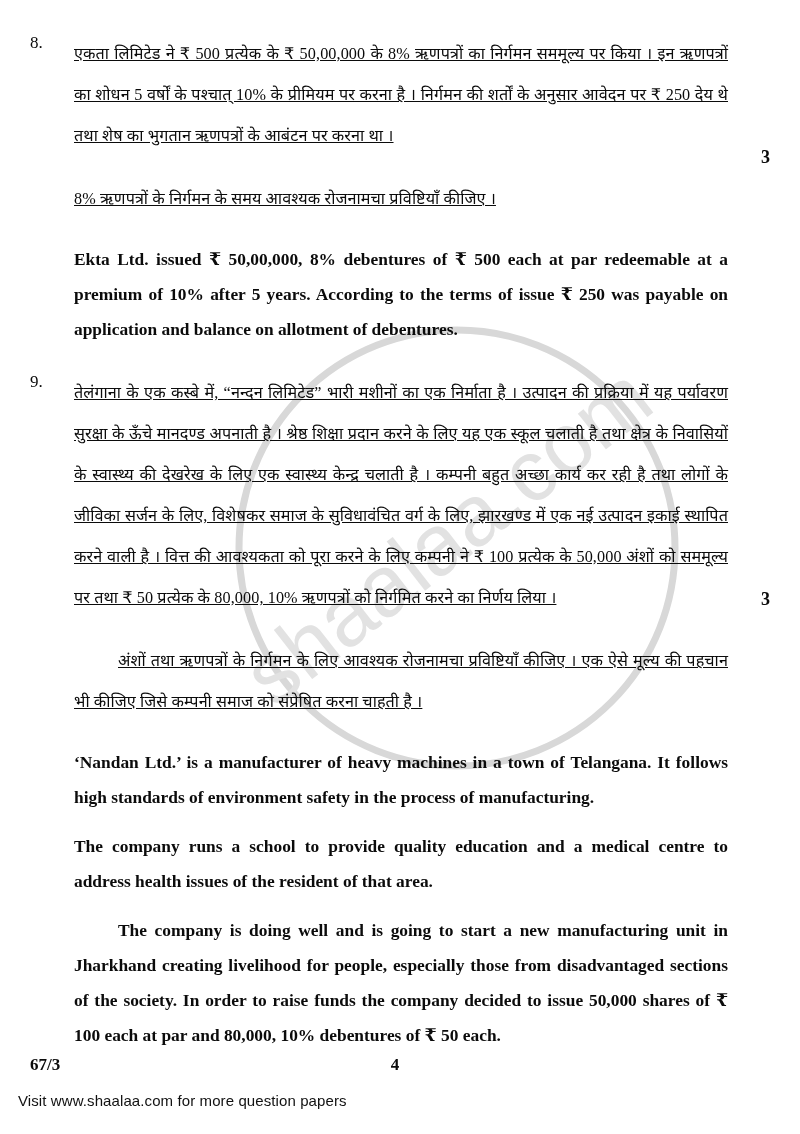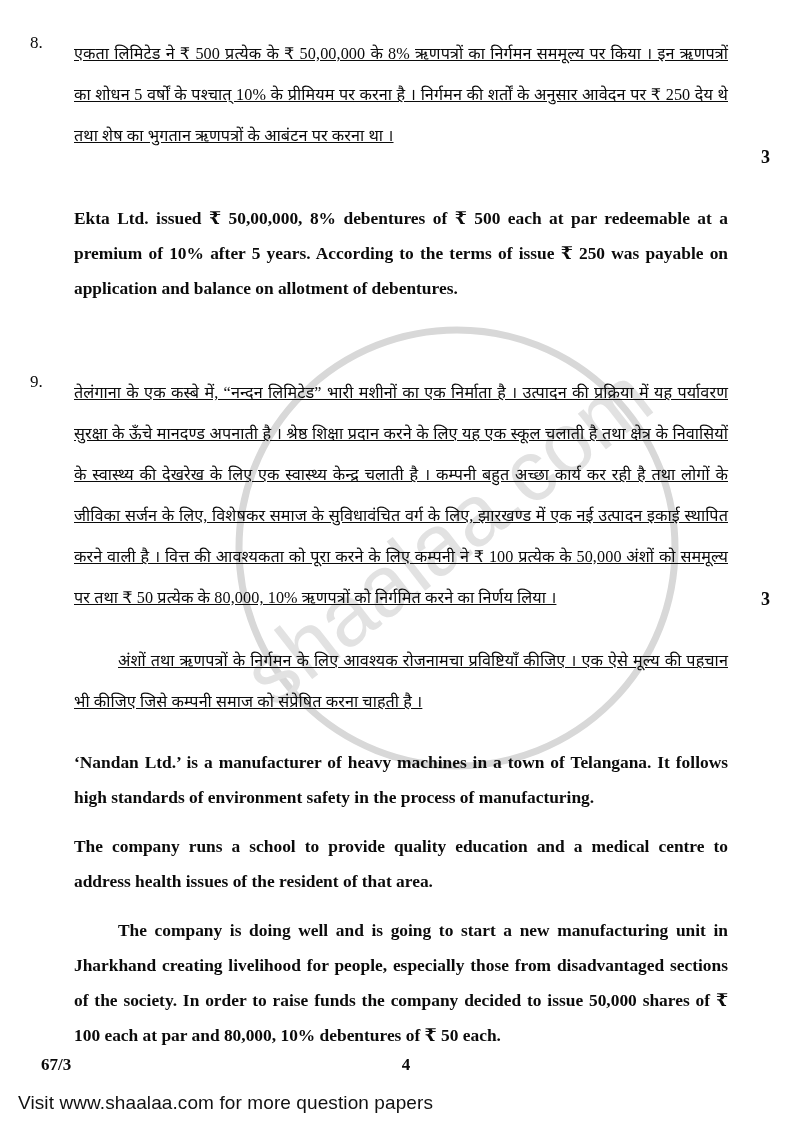--- a/index.html
+++ b/index.html
@@ -87,21 +87,21 @@
     right: 30px;
     font-weight: bold;
     font-size: 18px;
     line-height: 1;
     font-family: "Liberation Serif", serif;
   }
 
   
   .footer-row {
     position: absolute;
-    left: 11px;
+    left: 0;
     top: 1055px;
     width: 692px;
     height: 24px;
   }
   .paper-code {
     position: absolute;
     left: 30px;
     top: 0;
     font-weight: bold;
     font-size: 17px;
@@ -123,21 +123,21 @@
     top: 1092px;
     width: 800px;
     height: 42px;
     background: #ffffff;
   }
   .promo-text {
     position: absolute;
     left: 18px;
     top: 0;
     font-family: "Liberation Sans", "DejaVu Sans", sans-serif;
-    font-size: 19px;
+    font-size: 15px;
     color: #111111;
     letter-spacing: 0.1px;
   }
 </style>
 </head>
 <body>
 
 <div class="page">
 
   <div class="watermark">
@@ -147,20 +147,21 @@
     </svg>
   </div>
 
   <div class="content">
 
     <div class="qblock" style="top:34px;">
       <div class="qnum">8.</div>
       <div class="qbody">
         <p class="hi">एकता लिमिटेड ने ₹ 500 प्रत्येक के ₹ 50,00,000 के 8% ऋणपत्रों का निर्गमन सममूल्य पर किया । इन ऋणपत्रों का शोधन 5 वर्षों के पश्चात् 10% के प्रीमियम पर करना है । निर्गमन की शर्तों के अनुसार आवेदन पर ₹ 250 देय थे तथा शेष का भुगतान ऋणपत्रों के आबंटन पर करना था ।</p>
         <div class="gap-md"></div>
+        <p class="hi">8% ऋणपत्रों के निर्गमन के समय आवश्यक रोजनामचा प्रविष्टियाँ कीजिए ।</p>
         <div class="gap-md"></div>
         <p class="en">Ekta Ltd. issued ₹ 50,00,000, 8% debentures of ₹ 500 each at par redeemable at a premium of 10% after 5 years. According to the terms of issue ₹ 250 was payable on application and balance on allotment of debentures.</p>
         <div class="gap-sm"></div>
       </div>
     </div>
     <div class="marks" style="top:148px;">3</div>
 
     <div class="qblock" style="top:373px;">
       <div class="qnum">9.</div>
       <div class="qbody">

